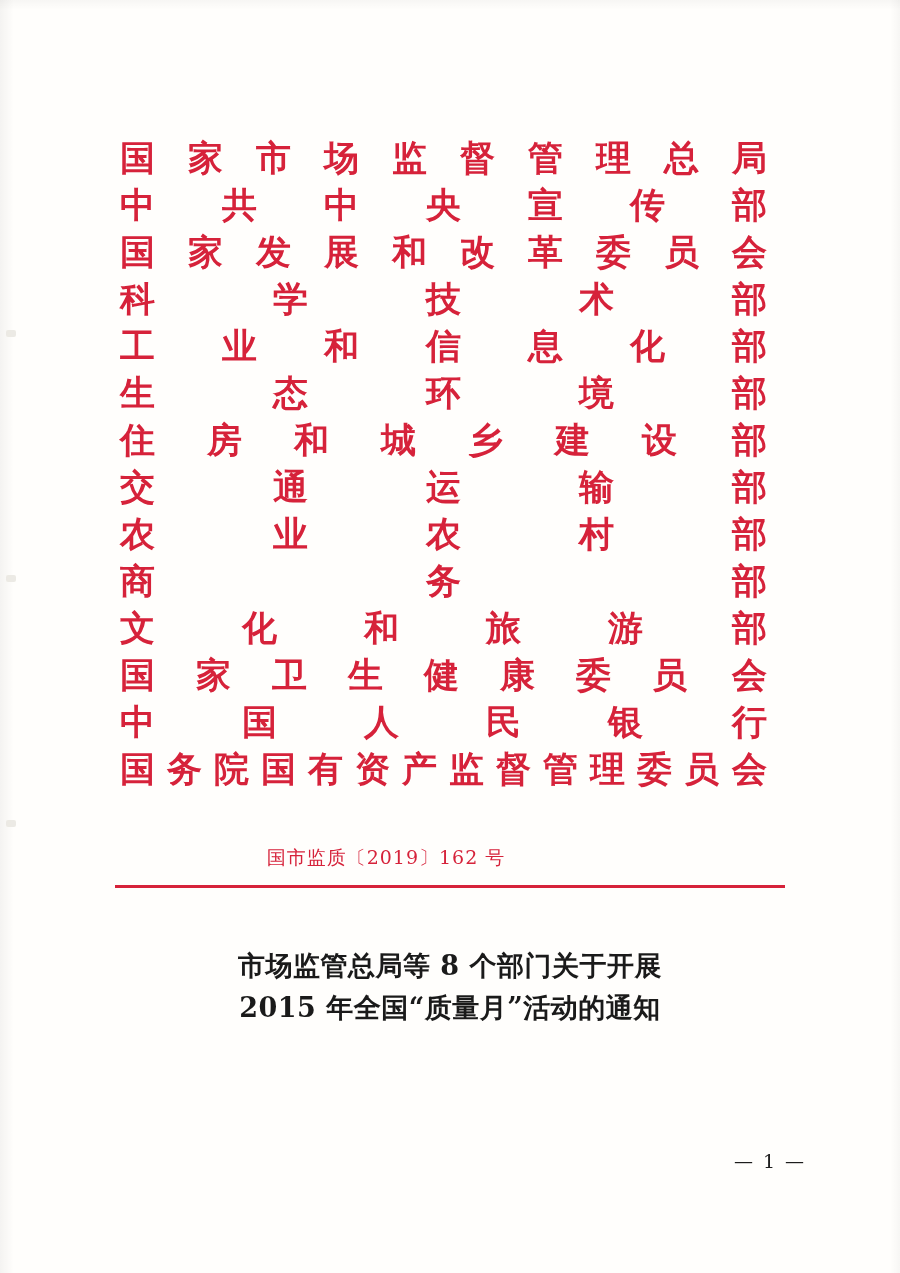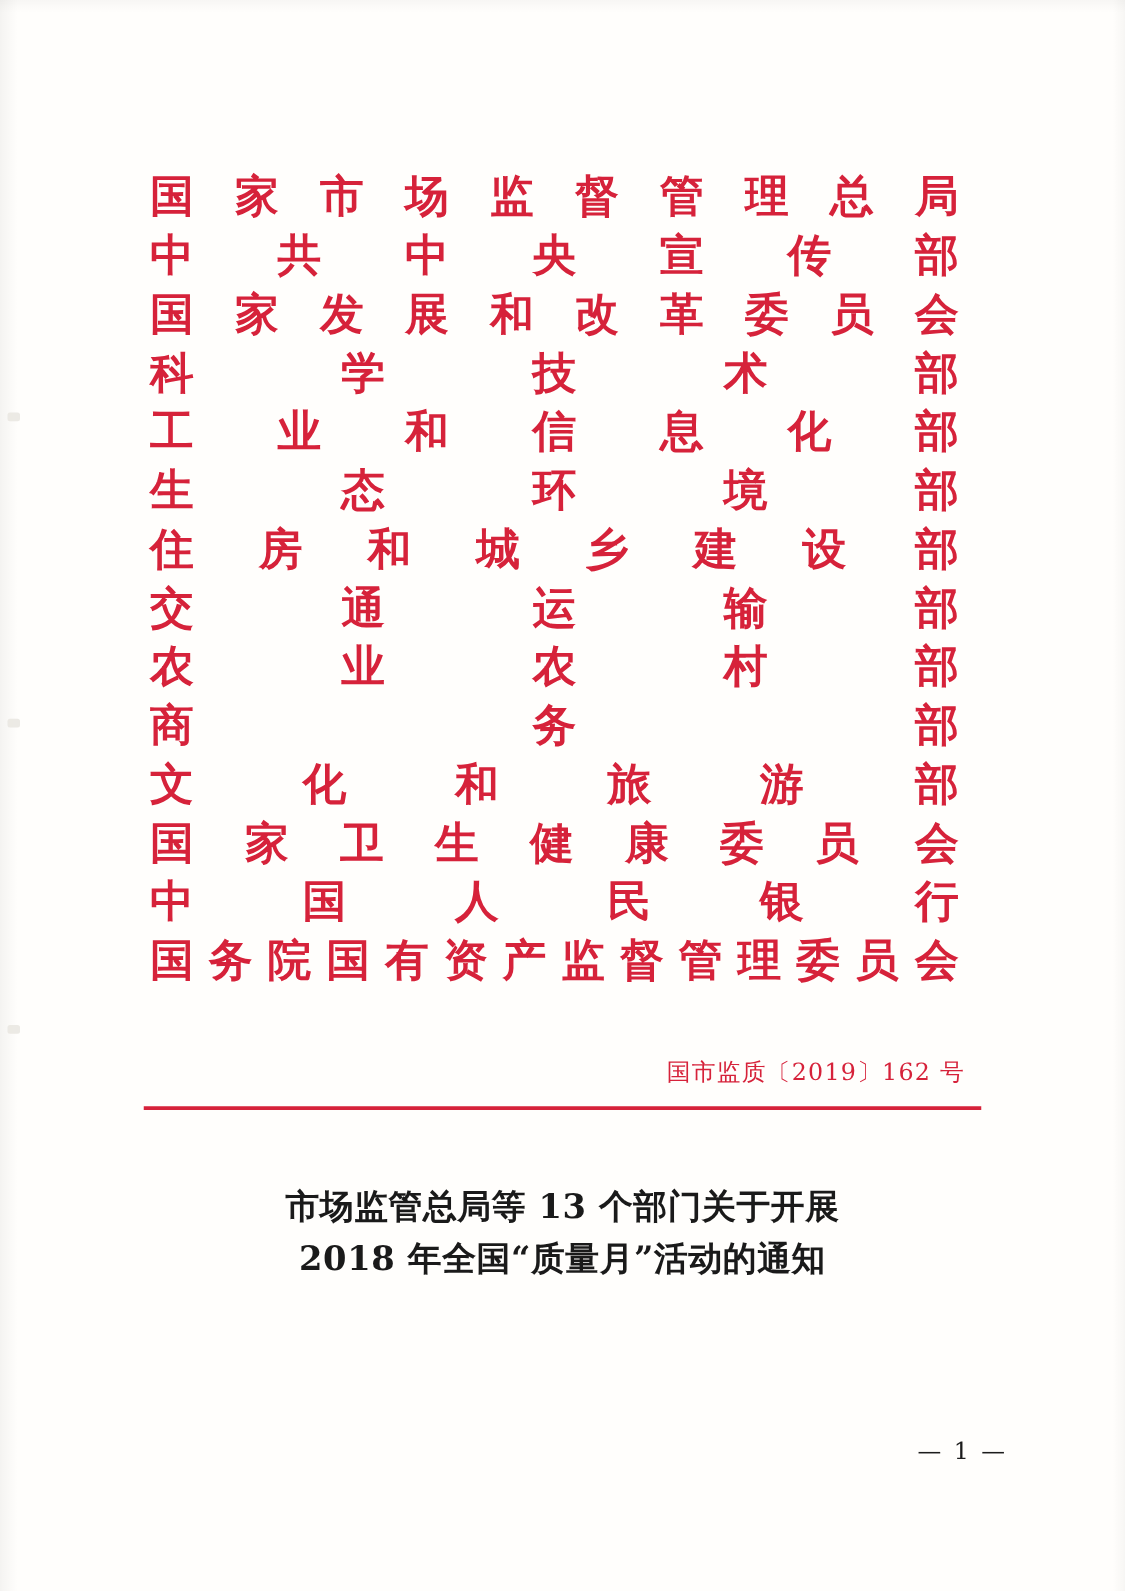--- a/index.html
+++ b/index.html
@@ -68,21 +68,21 @@
     color: #d6223a;
     line-height: 1.05;
   }
 
   
   .doc-number {
     position: absolute;
     left: 0;
     top: 845px;
     width: 772px;
-    text-align: right;
+    text-align: center;
     font-size: 19px;
     color: #d6223a;
     font-family: "DejaVu Serif", "Liberation Serif", serif;
     letter-spacing: 1px;
   }
 
   
   .red-rule {
     position: absolute;
     left: 115px;
@@ -293,22 +293,22 @@
       <span class="ch" style="left:612px">会</span>
     </div>
 
   </div>
 
   <div class="doc-number">国市监质〔2019〕162 号</div>
 
   <div class="red-rule"></div>
 
   <div class="title">
-    <div>市场监管总局等 13 个部门关于开展</div>
-    <div>2018 年全国“质量月”活动的通知</div>
+    <div>市场监管总局等 8 个部门关于开展</div>
+    <div>2015 年全国“质量月”活动的通知</div>
   </div>
 
 
   <div class="page-number">
     <span class="pn-inner">— 1 —</span>
   </div>
 
 </div>
 
 </body></html>

